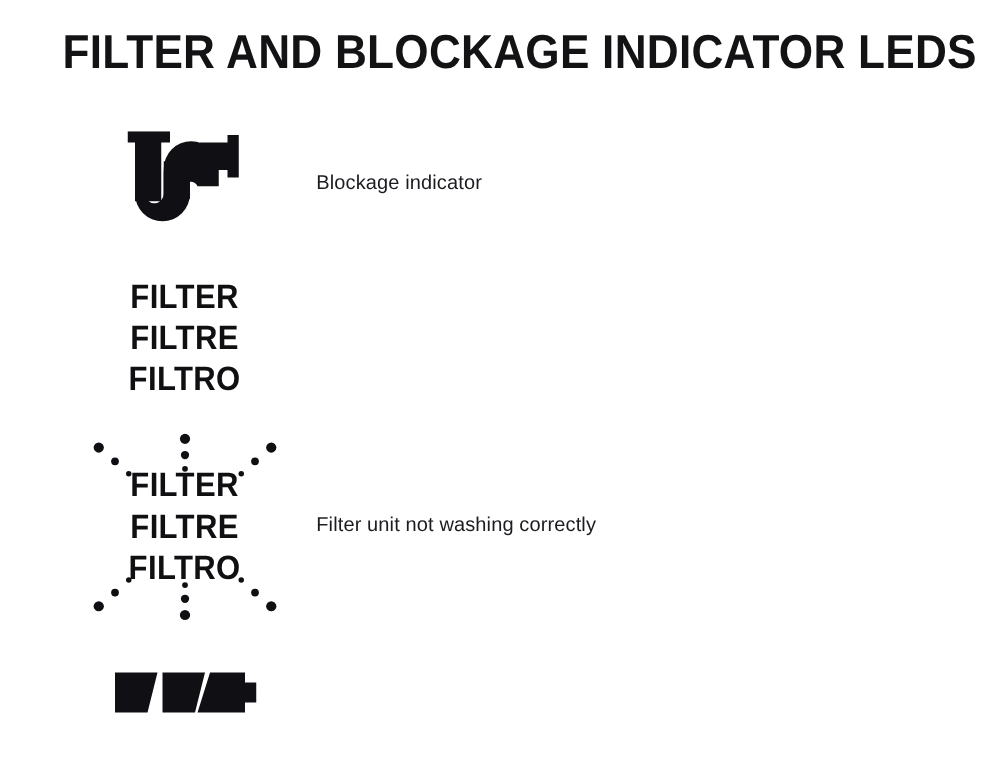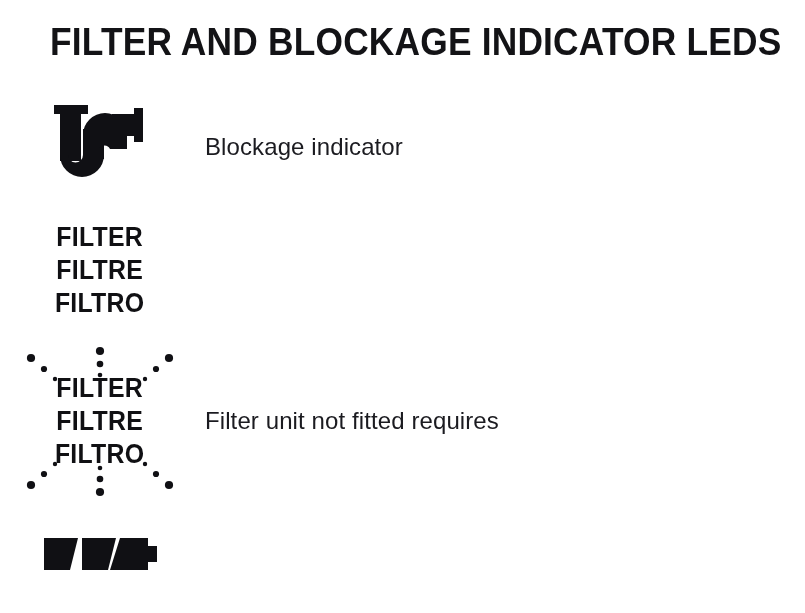--- a/index.html
+++ b/index.html
@@ -53,33 +53,34 @@
   .row-4 { top: 522px;  height: 64px; }
 
   .icon-cell {
     position: relative;
     width: 200px;
     min-width: 200px;
     height: 100%;
     display: flex;
     align-items: center;
     justify-content: center;
+    padding-left: 48px;
   }
 
   .desc-cell {
     flex: 1 1 auto;
     display: flex;
     align-items: center;
     padding-left: 5px;
   }
 
   .desc-text {
     font-family: "Liberation Sans", "DejaVu Sans", sans-serif;
     font-weight: 400;
-    font-size: 24px;
+    font-size: 16px;
     line-height: 26px;
     color: #1b1b20;
     letter-spacing: 0.1px;
     white-space: nowrap;
   }
 
   
   .trap-icon { display: block; }
 
   
@@ -213,21 +214,21 @@
         </svg>
 
         <div class="flash-stack">
           <div>FILTER</div>
           <div>FILTRE</div>
           <div>FILTRO</div>
         </div>
       </div>
     </div>
     <div class="desc-cell">
-      <span class="desc-text">Filter unit not fitted requires</span>
+      <span class="desc-text">Filter unit not washing correctly</span>
     </div>
   </div>
 
   <div class="led-row row-4">
     <div class="icon-cell">
       <svg class="battery-icon" width="120" height="44" viewBox="0 0 120 44" aria-hidden="true">
         <g fill="#101014">
 
           <polygon points="4,6 38,6 30,38 4,38"></polygon>
           <polygon points="42,6 76,6 68,38 42,38"></polygon>

